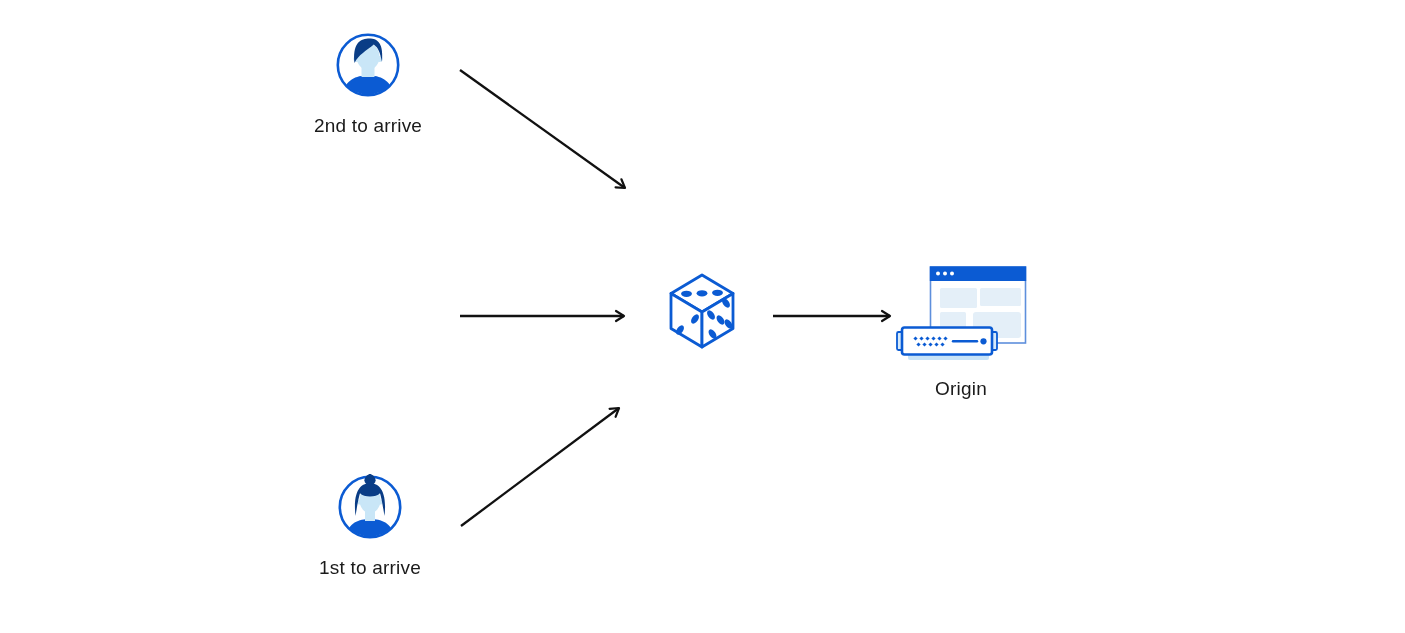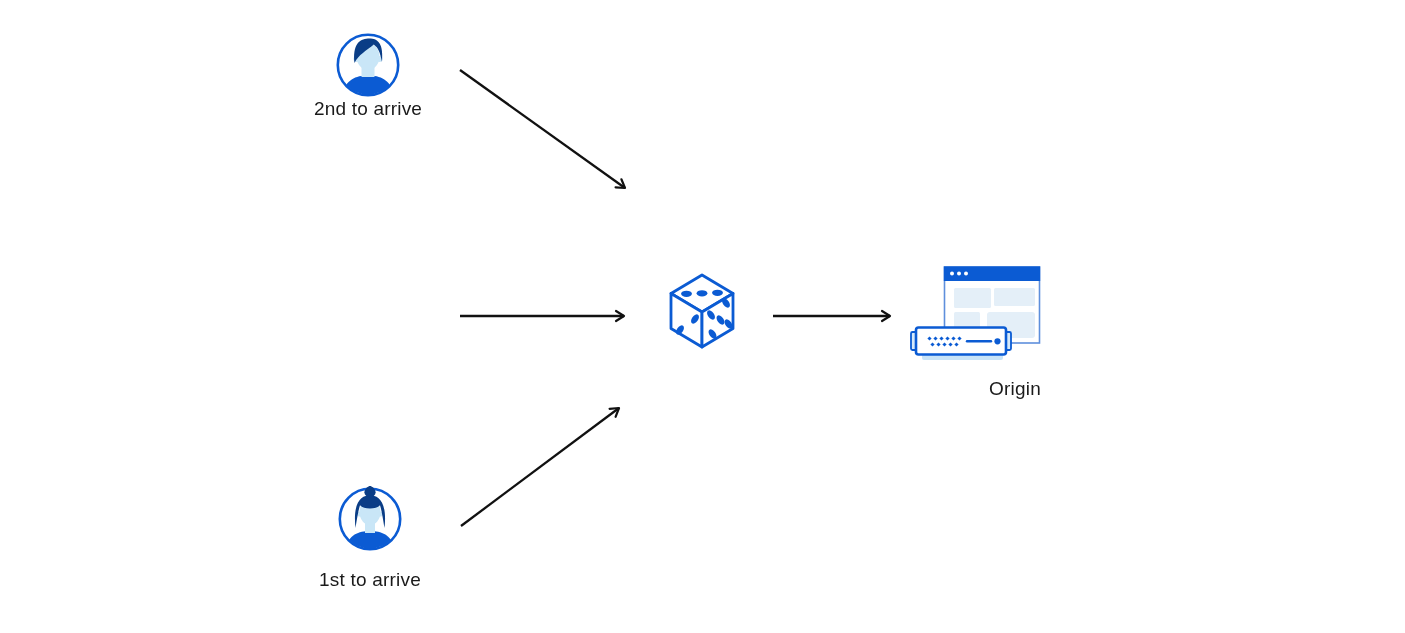--- a/index.html
+++ b/index.html
@@ -7,27 +7,27 @@
     position:relative;width:1405px;height:633px;background:#ffffff;
     font-family:"Liberation Sans",sans-serif;overflow:hidden;
   }
   .edges{position:absolute;left:0;top:0;pointer-events:none;}
   .node{position:absolute;display:flex;flex-direction:column;align-items:center;}
   .node .label{
     font-size:19px;line-height:22px;color:#1a1a1a;letter-spacing:.2px;
     white-space:nowrap;text-align:center;
   }
   .n-2nd{left:288px;top:32px;width:160px;}
-  .n-2nd .label{}
+  .n-2nd .label{margin-top:17px;}
   .n-3rd{left:288px;top:255px;width:160px;}
   .n-3rd .label{margin-top:18px;}
-  .n-1st{left:290px;top:486px;width:160px;align-items:center;}
+  .n-1st{left:290px;top:474px;width:160px;align-items:center;}
   .n-1st .label{margin-top:17px;}
   .n-dice{left:667px;top:272px;}
-  .n-origin{left:881px;top:266px;width:160px;align-items:flex-end;}
+  .n-origin{left:881px;top:266px;width:160px;}
   .n-origin .label{margin-top:14px;}
 </style>
 </head>
 <body>
 
 <div class="canvas">
 
   <svg class="edges" width="1405" height="633" viewBox="0 0 1405 633">
     <defs>
       <marker id="ah" viewBox="0 0 14 14" refX="11" refY="7" markerWidth="14" markerHeight="14" orient="auto" markerUnits="userSpaceOnUse">

